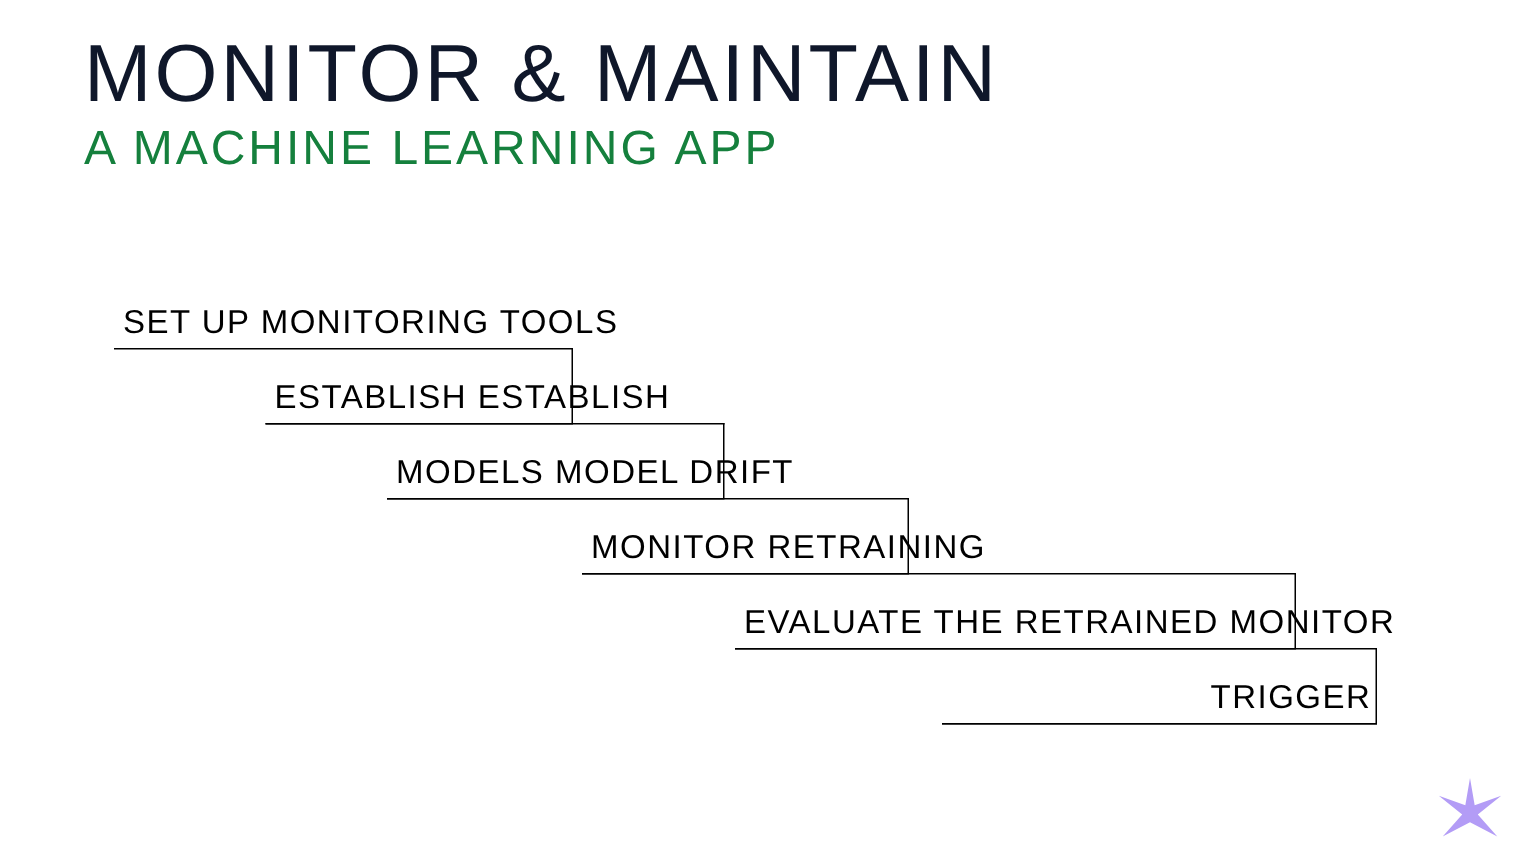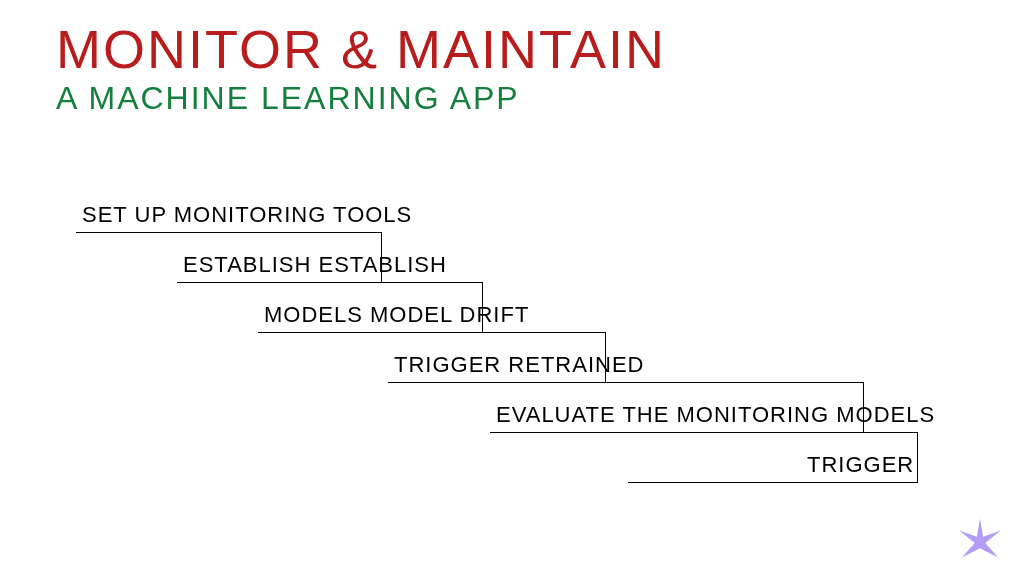--- a/index.html
+++ b/index.html
@@ -1,18 +1,18 @@
 <!DOCTYPE html>
 <html><head>
 <meta charset="utf-8">
 <style>
   * { margin: 0; padding: 0; box-sizing: border-box; }
   html, body { width: 1024px; height: 576px; background: #fff; font-family: "Helvetica Neue", Arial, sans-serif; overflow: hidden; }
   .stage { position: relative; width: 1024px; height: 576px; }
-  .title { position: absolute; left: 56px; top: 18px; font-size: 54px; letter-spacing: 2px; font-weight: 400; color: #b91c1c; }
+  .title { position: absolute; left: 56px; top: 18px; font-size: 54px; letter-spacing: 2px; font-weight: 400; color: #0f172a; }
   .subtitle { position: absolute; left: 56px; top: 80px; font-size: 32px; letter-spacing: 2px; font-weight: 400; color: #15803d; text-align: center; }
 
   .steps { position: absolute; left: 0; top: 0; width: 1024px; height: 576px; padding-left: 41px; }
   .step { position: absolute; }
   .step .label { font-size: 22px; letter-spacing: 1px; color: #000; white-space: nowrap; padding: 4px 6px 6px 6px; }
   .step .rule { border-top: 1.5px solid #000; }
   
 
   .asterisk { position: absolute; right: 18px; bottom: 8px; color: #b39cf6; }
   .asterisk svg { width: 52px; height: 52px; display: block; }
@@ -35,27 +35,27 @@
         <div style="position: absolute; left: 381px; top: 232px; width: 0px; height: 50px; border-right: 1.5px solid rgb(0, 0, 0);"></div>
         <div style="position: absolute; left: 177px; top: 282px; width: 205px; border-top: 1.5px solid rgb(0, 0, 0);"></div>
       </div>
       <div class="step" style="left: 0px; top: 0px; width: 1024px; height: 0px;">
         <div class="label" style="position: absolute; left: 258px; top: 298px;">MODELS MODEL DRIFT</div>
         <div class="rule" style="position: absolute; left: 258px; top: 332px; width: 348px;"></div>
         <div style="position: absolute; left: 482px; top: 282px; width: 0px; height: 50px; border-right: 1.5px solid rgb(0, 0, 0);"></div>
         <div style="position: absolute; left: 258px; top: 332px; width: 225px; border-top: 1.5px solid rgb(0, 0, 0);"></div>
       </div>
       <div class="step" style="left: 0px; top: 0px; width: 1024px; height: 0px;">
-        <div class="label" style="position: absolute; left: 388px; top: 348px;">TRIGGER RETRAINED</div>
+        <div class="label" style="position: absolute; left: 388px; top: 348px;">MONITOR RETRAINING</div>
         <div class="rule" style="position: absolute; left: 388px; top: 382px; width: 476px;"></div>
         <div style="position: absolute; left: 605px; top: 332px; width: 0px; height: 50px; border-right: 1.5px solid rgb(0, 0, 0);"></div>
         <div style="position: absolute; left: 388px; top: 382px; width: 218px; border-top: 1.5px solid rgb(0, 0, 0);"></div>
       </div>
       <div class="step" style="left: 0px; top: 0px; width: 1024px; height: 0px;">
-        <div class="label" style="position: absolute; left: 490px; top: 398px;">EVALUATE THE MONITORING MODELS</div>
+        <div class="label" style="position: absolute; left: 490px; top: 398px;">EVALUATE THE RETRAINED MONITOR</div>
         <div class="rule" style="position: absolute; left: 490px; top: 432px; width: 428px;"></div>
         <div style="position: absolute; left: 863px; top: 382px; width: 0px; height: 50px; border-right: 1.5px solid rgb(0, 0, 0);"></div>
         <div style="position: absolute; left: 490px; top: 432px; width: 374px; border-top: 1.5px solid rgb(0, 0, 0);"></div>
       </div>
       <div class="step" style="left: 0px; top: 0px; width: 1024px; height: 0px;">
         <div class="label" style="position: absolute; left: 801px; top: 448px;">TRIGGER</div>
         <div class="rule" style="position: absolute; left: 628px; top: 482px; width: 290px;"></div>
         <div style="position: absolute; left: 917px; top: 432px; width: 0px; height: 50px; border-right: 1.5px solid rgb(0, 0, 0);"></div>
         <div style="position: absolute; left: 628px; top: 482px; width: 290px; border-top: 1.5px solid rgb(0, 0, 0);"></div>
       </div>

